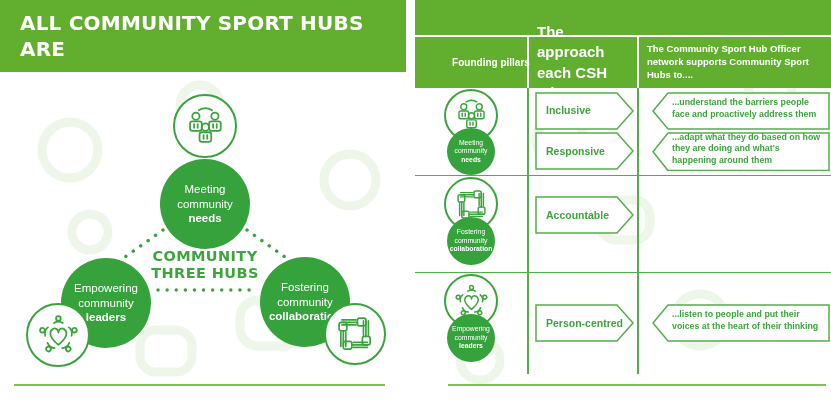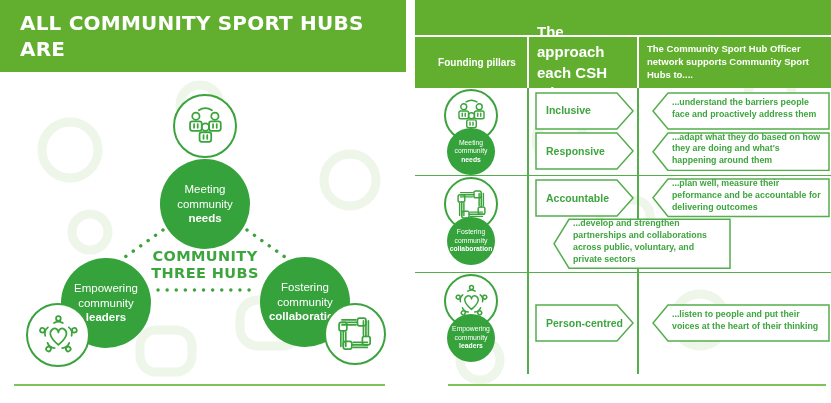--- a/index.html
+++ b/index.html
@@ -38,21 +38,21 @@
           font-size:14.5px;line-height:1.15;letter-spacing:.4px;}
   .rule-left{position:absolute;left:14px;top:384px;width:371px;height:2px;background:var(--rule);}
 
   
   .tbl{position:absolute;left:415px;top:0;width:416px;height:403px;z-index:2;}
   .tbl-header{position:absolute;left:0;top:0;width:100%;height:88px;background:var(--banner);color:#fff;}
   .hline{position:absolute;left:0;top:35px;width:100%;height:2px;background:#fff;}
   .hv1{position:absolute;left:112px;top:37px;width:2px;height:51px;background:#fff;}
   .hv2{position:absolute;left:222px;top:37px;width:2px;height:51px;background:#fff;}
   .hcol{position:absolute;top:37px;height:51px;display:flex;align-items:center;font-weight:700;}
-  .hcol1{left:0;width:124px;justify-content:center;text-align:center;font-size:10px;}
+  .hcol1{left:14px;width:124px;justify-content:center;text-align:center;font-size:10px;}
   .hcol2{left:122px;width:92px;font-size:15px;line-height:1.35;}
   .hcol3{left:232px;width:180px;font-size:9.5px;line-height:1.35;}
 
   .tbl-body{position:absolute;left:0;top:88px;width:100%;height:354px;}
   .bv1{position:absolute;left:112px;top:0;width:1.5px;height:286px;background:var(--line);}
   .bv2{position:absolute;left:222px;top:0;width:1.5px;height:286px;background:var(--line);}
   .group{display:flex;box-sizing:border-box;position:relative;}
   .g1{height:87px;}
   .g2{height:97px;border-top:1.5px solid var(--line);}
   .g3{height:101px;border-top:1.5px solid var(--line);justify-content:space-between;}
@@ -263,34 +263,22 @@
           </div>
         </div>
         <div class="items">
           <div class="item">
             <div class="abox">
               <svg class="shape" viewBox="0 0 99 38" preserveAspectRatio="none">
                   <polygon points="1,1 82,1 98,19 82,37 1,37" vector-effect="non-scaling-stroke"></polygon>
                 </svg>
               <span class="lbl">Accountable</span>
             </div>
-            <div class="dbox">
-              <svg class="shape" viewBox="0 0 178 38" preserveAspectRatio="none">
-                  <polygon points="177,1 16,1 1,19 16,37 177,37" vector-effect="non-scaling-stroke"></polygon>
-                </svg>
-              <span class="txt">...plan well, measure their peformance and be accountable for delivering outcomes</span>
-            </div>
-          </div>
-          <div class="item">
-            <div class="dbox">
-              <svg class="shape" viewBox="0 0 178 38" preserveAspectRatio="none">
-                  <polygon points="177,1 16,1 1,19 16,37 177,37" vector-effect="non-scaling-stroke"></polygon>
-                </svg>
-              <span class="txt">...develop and strengthen partnerships and collaborations across public, voluntary, and private sectors</span>
-            </div>
+          </div>
+          <div class="item">
           </div>
         </div>
       </div>
 
       <div class="group g3">
         <div class="pillar">
           <div class="picon">
             <svg class="icon-svg" viewBox="0 0 64 64">
                 <use href="#icon-heart"></use>
               </svg>

